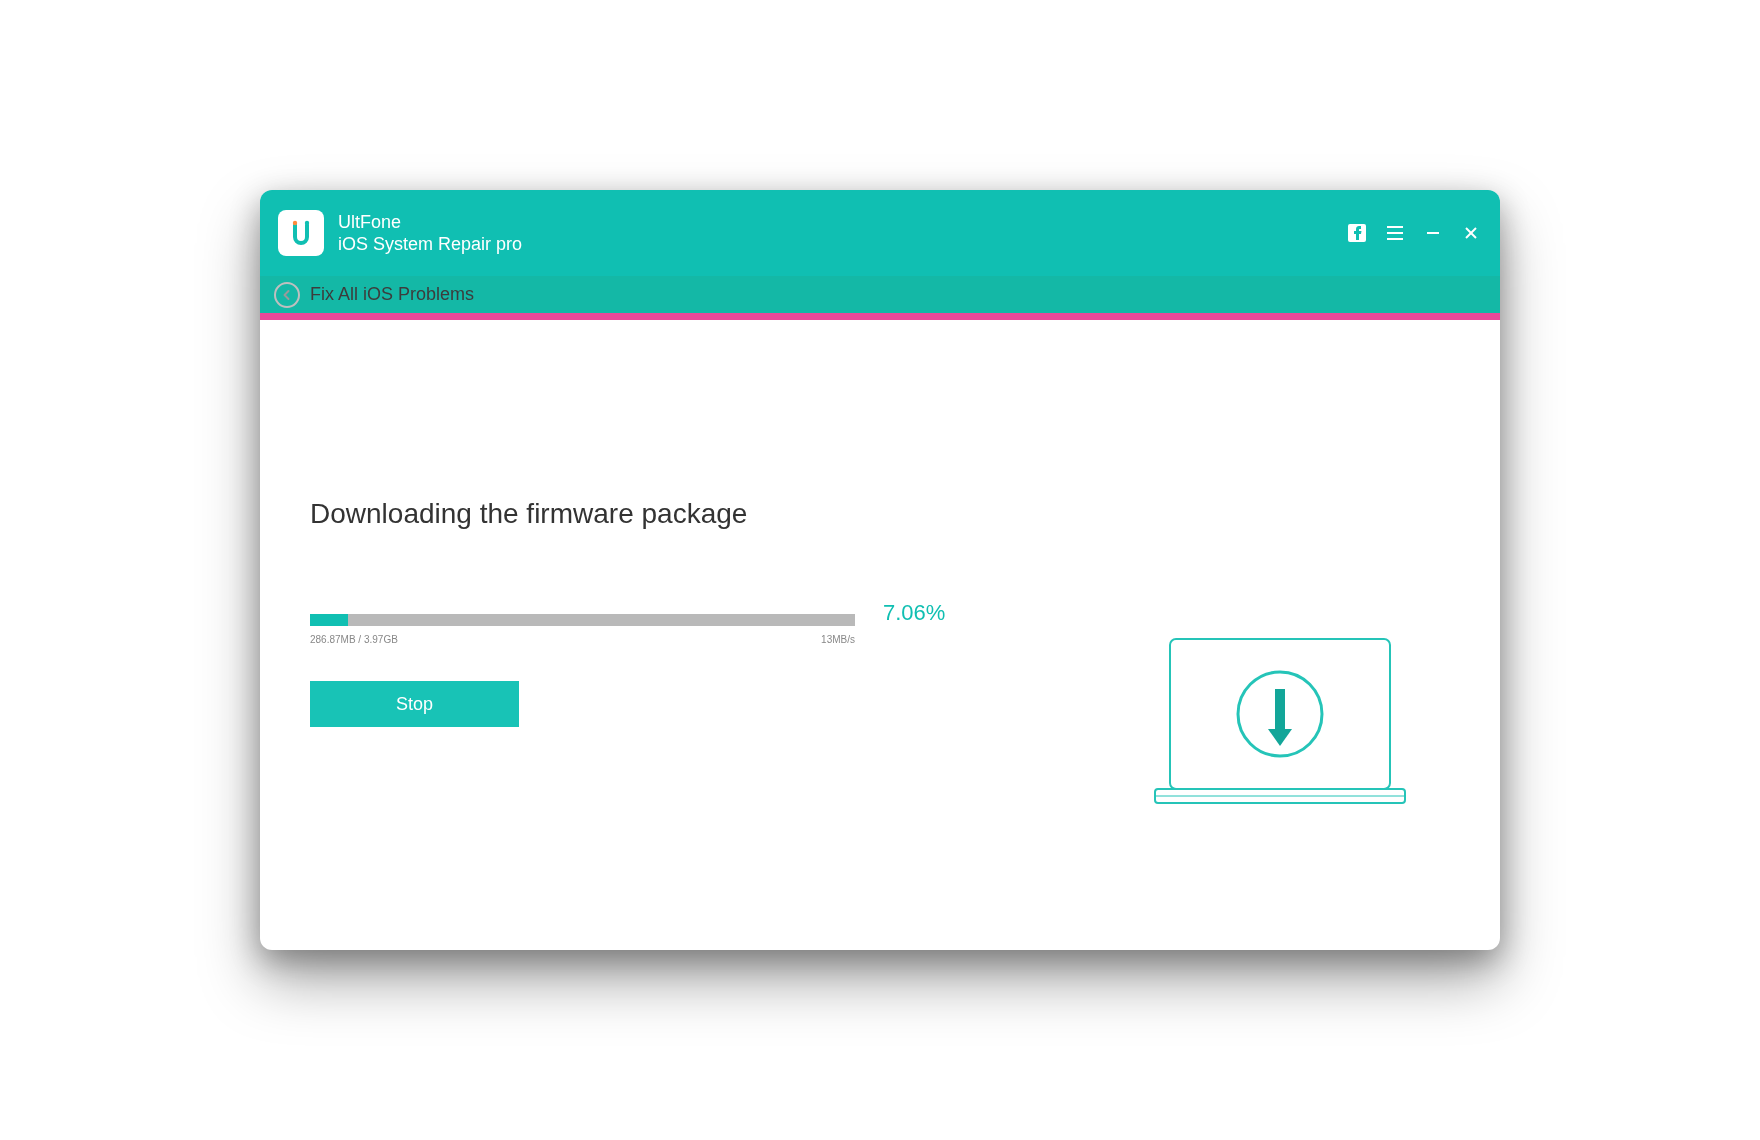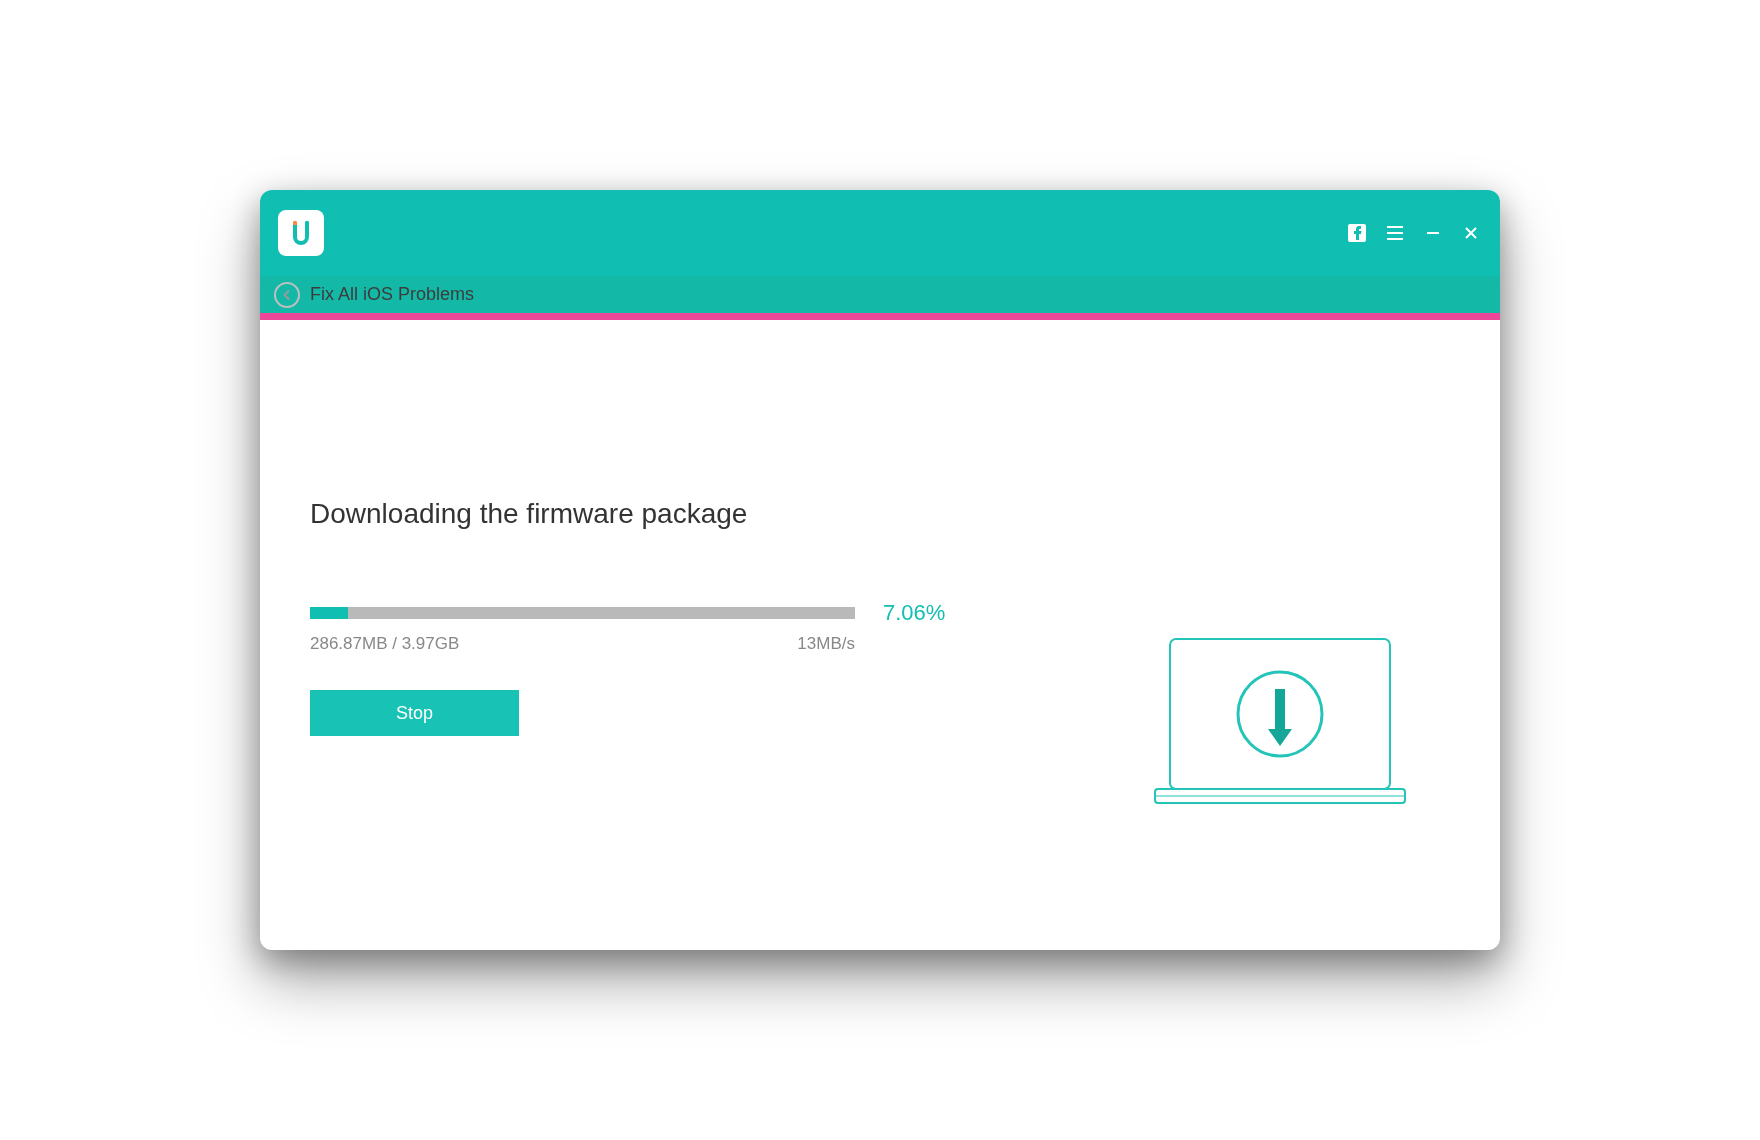--- a/index.html
+++ b/index.html
@@ -85,21 +85,21 @@
     color: #333333;
     margin-bottom: 70px;
   }
   .subtext {
     font-size: 16px;
     color: #666666;
     margin-bottom: 14px;
   }
   .progress-row {
     display: flex;
-    align-items: center;
+    align-items: flex-end;
     gap: 28px;
   }
   .progress-bar {
     width: 545px;
     height: 12px;
     background: #b9b9b9;
     position: relative;
     overflow: hidden;
   }
   .progress-fill {
@@ -108,21 +108,21 @@
     background: #10bfb2;
   }
   .progress-pct {
     font-size: 22px;
     color: #10bfb2;
   }
   .progress-meta {
     width: 545px;
     display: flex;
     justify-content: space-between;
-    font-size: 17px;
+    font-size: 10px;
     color: #888888;
     margin-top: 8px;
   }
   .stop-btn {
     margin-top: 36px;
     width: 209px;
     height: 46px;
     background: #18c3b6;
     color: #ffffff;
     font-size: 18px;
@@ -146,20 +146,24 @@
 
 <div class="window">
 
   <div class="titlebar">
     <div class="logo-box">
       <svg width="28" height="28" viewBox="0 0 28 28">
         <path d="M8 6 v12 a6 6 0 0 0 12 0 v-12" fill="none" stroke="#10bfb2" stroke-width="4" stroke-linecap="round"></path>
         <circle cx="8" cy="4" r="2.2" fill="#ff8a3c"></circle>
         <circle cx="20" cy="4" r="2.2" fill="#10bfb2"></circle>
       </svg>
+    </div>
+    <div class="brand">
+      <div class="brand-name">UltFone</div>
+      <div class="brand-sub">iOS System Repair pro</div>
     </div>
     <div class="titlebar-spacer"></div>
     <div class="titlebar-actions">
       <div class="tb-btn">
         <svg width="18" height="18" viewBox="0 0 18 18">
             <rect x="0" y="0" width="18" height="18" rx="2" fill="#ffffff"></rect>
             <path d="M11 5h2V2h-2c-1.7 0-3 1.3-3 3v2H6v3h2v6h3v-6h2l.5-3H11V5.5c0-.3.2-.5.5-.5" fill="#10bfb2"></path>
           </svg>
       </div>
       <div class="tb-btn">

